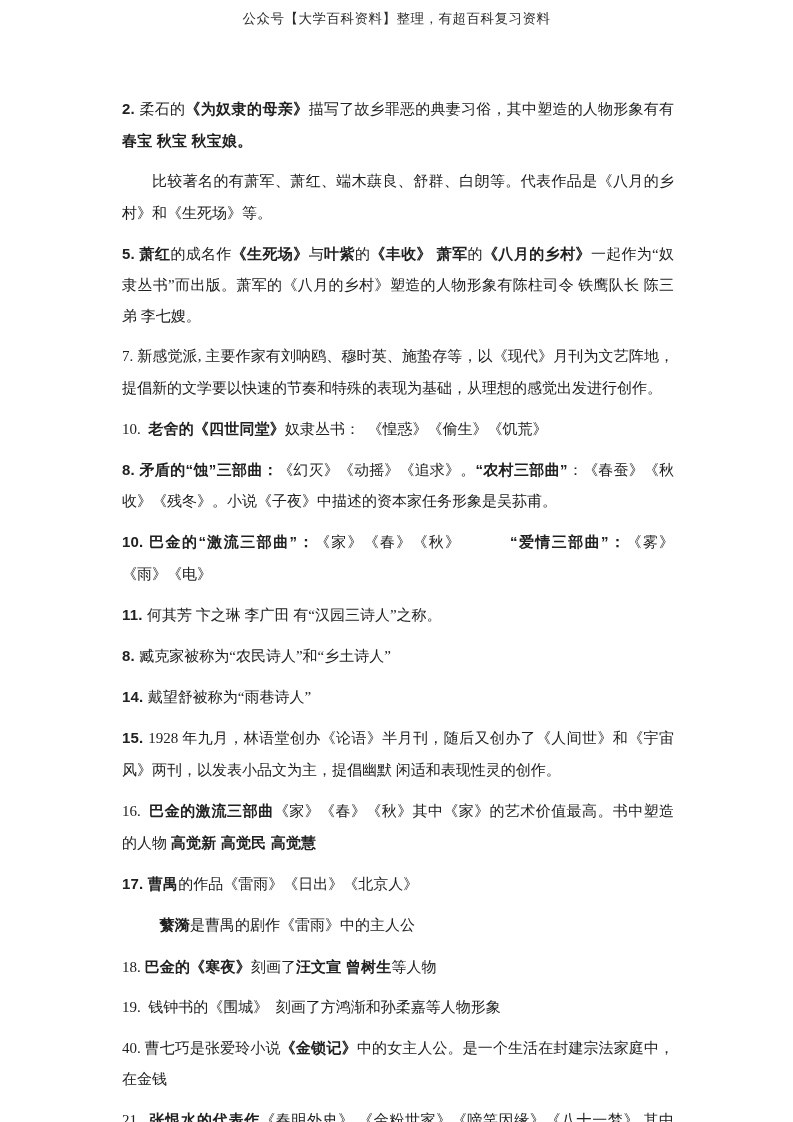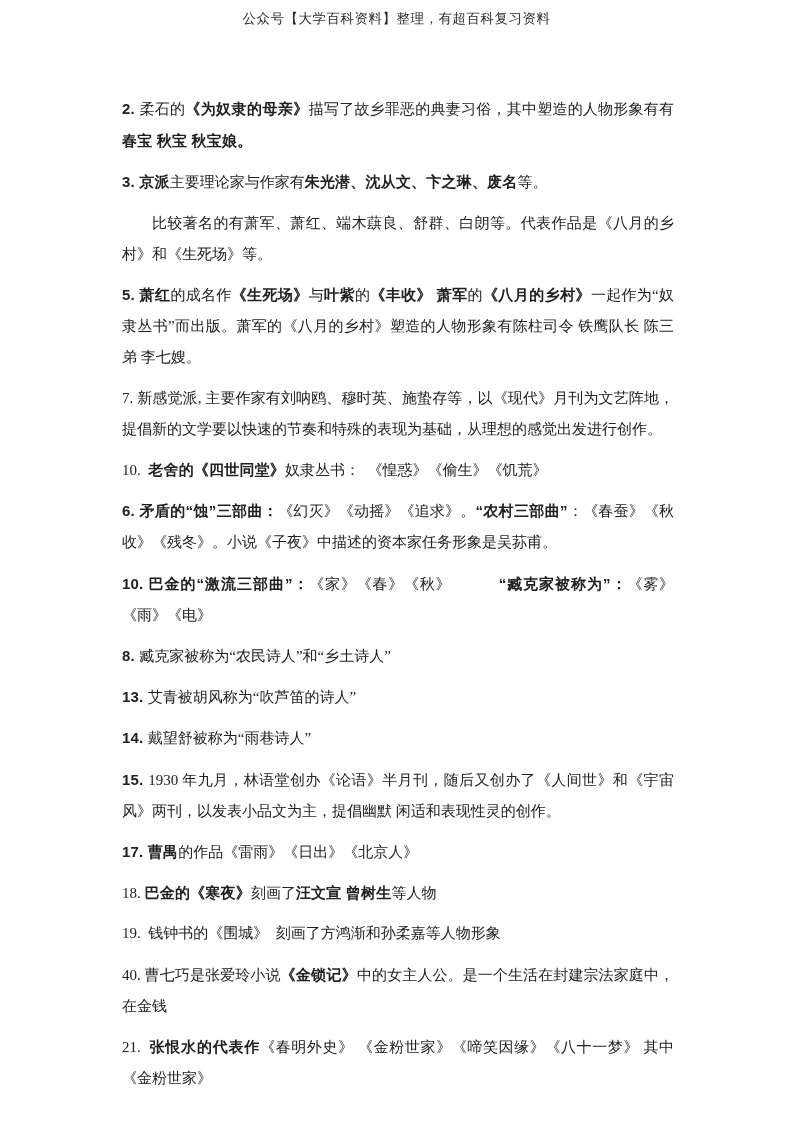--- a/index.html
+++ b/index.html
@@ -53,30 +53,31 @@
     letter-spacing: 0.2px;
   }
 </style>
 </head>
 <body>
 
 <div class="page">
   <div class="doc-header">公众号【大学百科资料】整理，有超百科复习资料</div>
   <div class="doc-body">
       <p class="para"><span class="seg bold">2. </span><span class="seg">柔石的</span><span class="seg bold">《为奴隶的母亲》</span><span class="seg">描写了故乡罪恶的典妻习俗，其中塑造的人物形象有有</span><span class="seg bold">春宝 秋宝 秋宝娘。</span></p>
-      <p class="para"><span class="seg bold">3. 京派</span><span class="seg">主要理论家与作家有</span><span class="seg bold">朱光潜、沈从文、卞之琳、废名</span><span class="seg">等。</span></p>
       <p class="para" style="text-indent: 2em;"><span class="seg">比较著名的有萧军、萧红、端木蕻良、舒群、白朗等。代表作品是《八月的乡村》和《生死场》等。</span></p>
       <p class="para"><span class="seg bold">5. 萧红</span><span class="seg">的成名作</span><span class="seg bold">《生死场》</span><span class="seg">与</span><span class="seg bold">叶紫</span><span class="seg">的</span><span class="seg bold">《丰收》 萧军</span><span class="seg">的</span><span class="seg bold">《八月的乡村》</span><span class="seg">一起作为“奴隶丛书”而出版。萧军的《八月的乡村》塑造的人物形象有陈柱司令 铁鹰队长 陈三弟 李七嫂。</span></p>
       <p class="para"><span class="seg">7. 新感觉派, 主要作家有刘呐鸥、穆时英、施蛰存等，以《现代》月刊为文艺阵地，提倡新的文学要以快速的节奏和特殊的表现为基础，从理想的感觉出发进行创作。</span></p>
       <p class="para"><span class="seg">10.  </span><span class="seg bold">老舍的《四世同堂》</span><span class="seg">奴隶丛书：  《惶惑》《偷生》《饥荒》</span></p>
-      <p class="para"><span class="seg bold">6. 矛盾的“蚀”三部曲：</span><span class="seg">《幻灭》《动摇》《追求》。</span><span class="seg bold">“农村三部曲”</span><span class="seg">：《春蚕》《秋收》《残冬》。小说《子夜》中描述的资本家任务形象是吴荪甫。</span></p>
-      <p class="para"><span class="seg bold">10. 巴金的“激流三部曲”：</span><span class="seg">《家》《春》《秋》　　　</span><span class="seg bold">“臧克家被称为”：</span><span class="seg">《雾》《雨》《电》</span></p>
+      <p class="para"><span class="seg bold">8. 矛盾的“蚀”三部曲：</span><span class="seg">《幻灭》《动摇》《追求》。</span><span class="seg bold">“农村三部曲”</span><span class="seg">：《春蚕》《秋收》《残冬》。小说《子夜》中描述的资本家任务形象是吴荪甫。</span></p>
+      <p class="para"><span class="seg bold">10. 巴金的“激流三部曲”：</span><span class="seg">《家》《春》《秋》　　　</span><span class="seg bold">“爱情三部曲”：</span><span class="seg">《雾》《雨》《电》</span></p>
+      <p class="para"><span class="seg bold">11. </span><span class="seg">何其芳 卞之琳 李广田 有“汉园三诗人”之称。</span></p>
       <p class="para"><span class="seg bold">8. </span><span class="seg">臧克家被称为“农民诗人”和“乡土诗人”</span></p>
-      <p class="para"><span class="seg bold">13. </span><span class="seg">艾青被胡风称为“吹芦笛的诗人”</span></p>
       <p class="para"><span class="seg bold">14. </span><span class="seg">戴望舒被称为“雨巷诗人”</span></p>
-      <p class="para"><span class="seg bold">15. </span><span class="seg">1930 年九月，林语堂创办《论语》半月刊，随后又创办了《人间世》和《宇宙风》两刊，以发表小品文为主，提倡幽默 闲适和表现性灵的创作。</span></p>
+      <p class="para"><span class="seg bold">15. </span><span class="seg">1928 年九月，林语堂创办《论语》半月刊，随后又创办了《人间世》和《宇宙风》两刊，以发表小品文为主，提倡幽默 闲适和表现性灵的创作。</span></p>
+      <p class="para"><span class="seg">16.  </span><span class="seg bold">巴金的激流三部曲</span><span class="seg">《家》《春》《秋》其中《家》的艺术价值最高。书中塑造的人物 </span><span class="seg bold">高觉新 高觉民 高觉慧</span></p>
       <p class="para"><span class="seg bold">17. 曹禺</span><span class="seg">的作品《雷雨》《日出》《北京人》</span></p>
+      <p class="para" style="text-indent: 2.5em;"><span class="seg bold">蘩漪</span><span class="seg">是曹禺的剧作《雷雨》中的主人公</span></p>
       <p class="para"><span class="seg">18. </span><span class="seg bold">巴金的《寒夜》</span><span class="seg">刻画了</span><span class="seg bold">汪文宣 曾树生</span><span class="seg">等人物</span></p>
       <p class="para"><span class="seg">19.  钱钟书的《围城》  刻画了方鸿渐和孙柔嘉等人物形象</span></p>
       <p class="para"><span class="seg">40. 曹七巧是张爱玲小说</span><span class="seg bold">《金锁记》</span><span class="seg">中的女主人公。是一个生活在封建宗法家庭中，在金钱</span></p>
       <p class="para"><span class="seg">21.  </span><span class="seg bold">张恨水的代表作</span><span class="seg">《春明外史》 《金粉世家》《啼笑因缘》《八十一梦》 其中《金粉世家》</span></p>
     </div>
 </div>
 
 </body></html>

